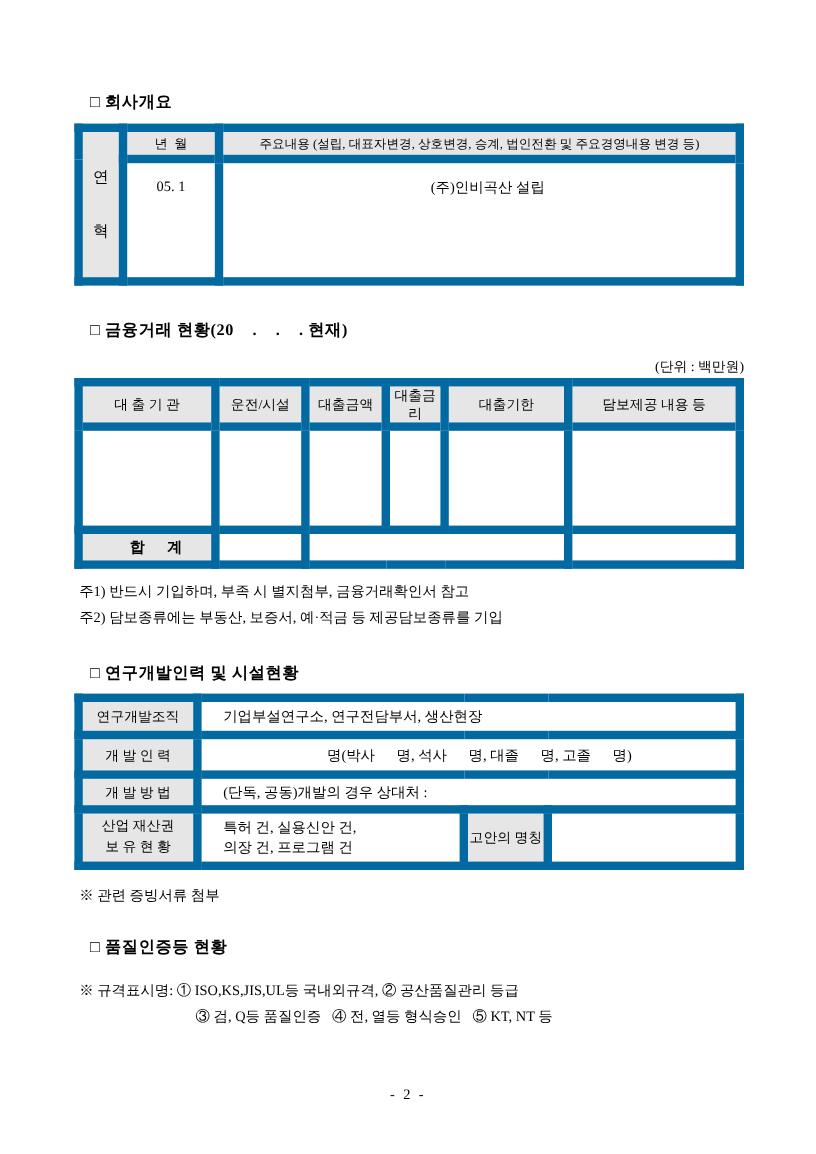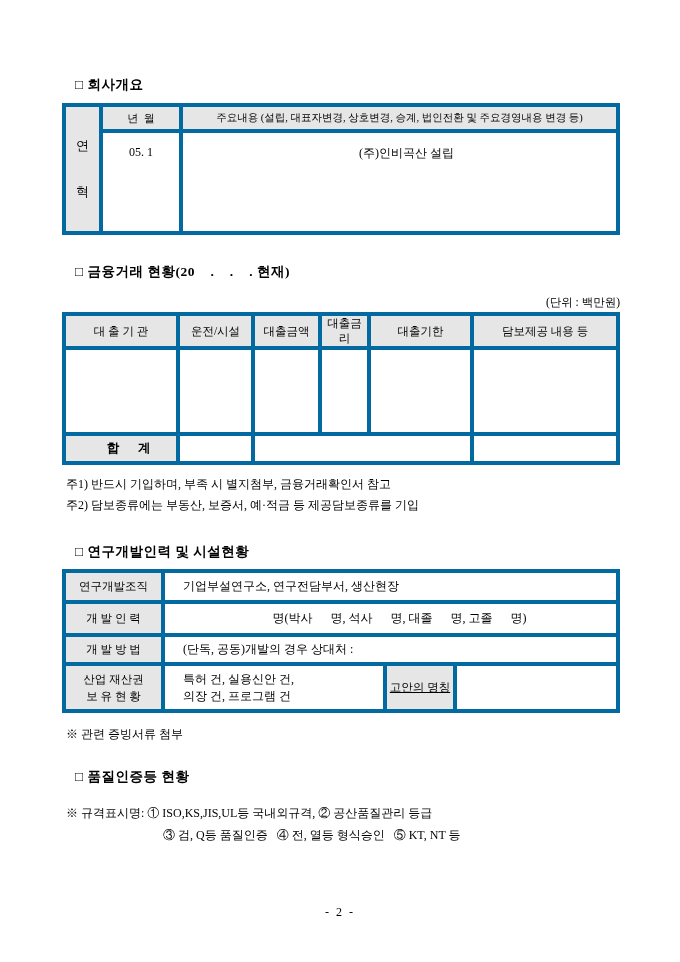--- a/index.html
+++ b/index.html
@@ -21,21 +21,21 @@
   .section-title {
     font-size: 13.5px;
     font-weight: bold;
     margin-left: 13px;
     letter-spacing: 0.5px;
     white-space: pre-wrap;
   }
 
   table { border-collapse: collapse; table-layout: fixed; width: 558px; }
   table, .tbl-outer { border: 2px solid #000; }
-  td { border: 4px solid #0369a1; font-size: 12px; overflow: hidden; }
+  td { border: 7px solid #0369a1; font-size: 12px; overflow: hidden; }
 
   .hdr { background: #e6e6e6; text-align: center; vertical-align: middle; }
   .dbl { border-bottom: 3px double #000; }
   .ws  { white-space: pre-wrap; }
   .nw  { white-space: nowrap; }
 
   
   .t-history { margin-top: 9px; }
   .t-history td.rowlabel {
     background: #e6e6e6; text-align: center; vertical-align: middle;
@@ -75,21 +75,20 @@
   }
   .t-rnd td.val { padding-left: 18px; font-size: 12px; vertical-align: middle; }
   .t-rnd .r1 td { height: 31px; }
   .t-rnd .r2 td { height: 33px; }
   .t-rnd .r3 td { height: 29px; }
   .t-rnd .r4 td { height: 47px; }
   .t-rnd .center { text-align: center; padding-left: 0; }
   .t-rnd .sub-lbl {
     background: #e6e6e6; text-align: center; vertical-align: middle;
     font-size: 11.5px;
-    text-decoration: underline;
   }
   .two-line { line-height: 17px; }
 
   .attach-note { font-size: 12px; margin-top: 13px; margin-left: 4px; white-space: pre-wrap; }
 
   
   .t-q .h-cell { height: 27px; font-size: 11.5px; }
   .t-q .body-cell { height: 63px; }
 
   .q-notes { margin-top: 16px; margin-left: 4px; }

